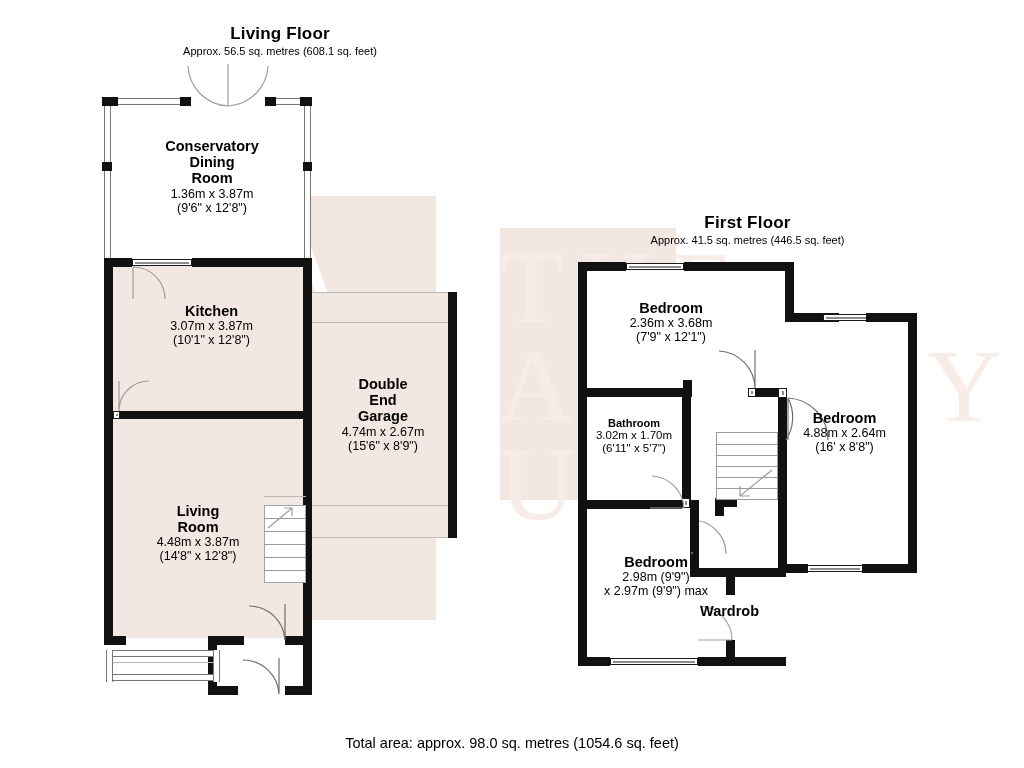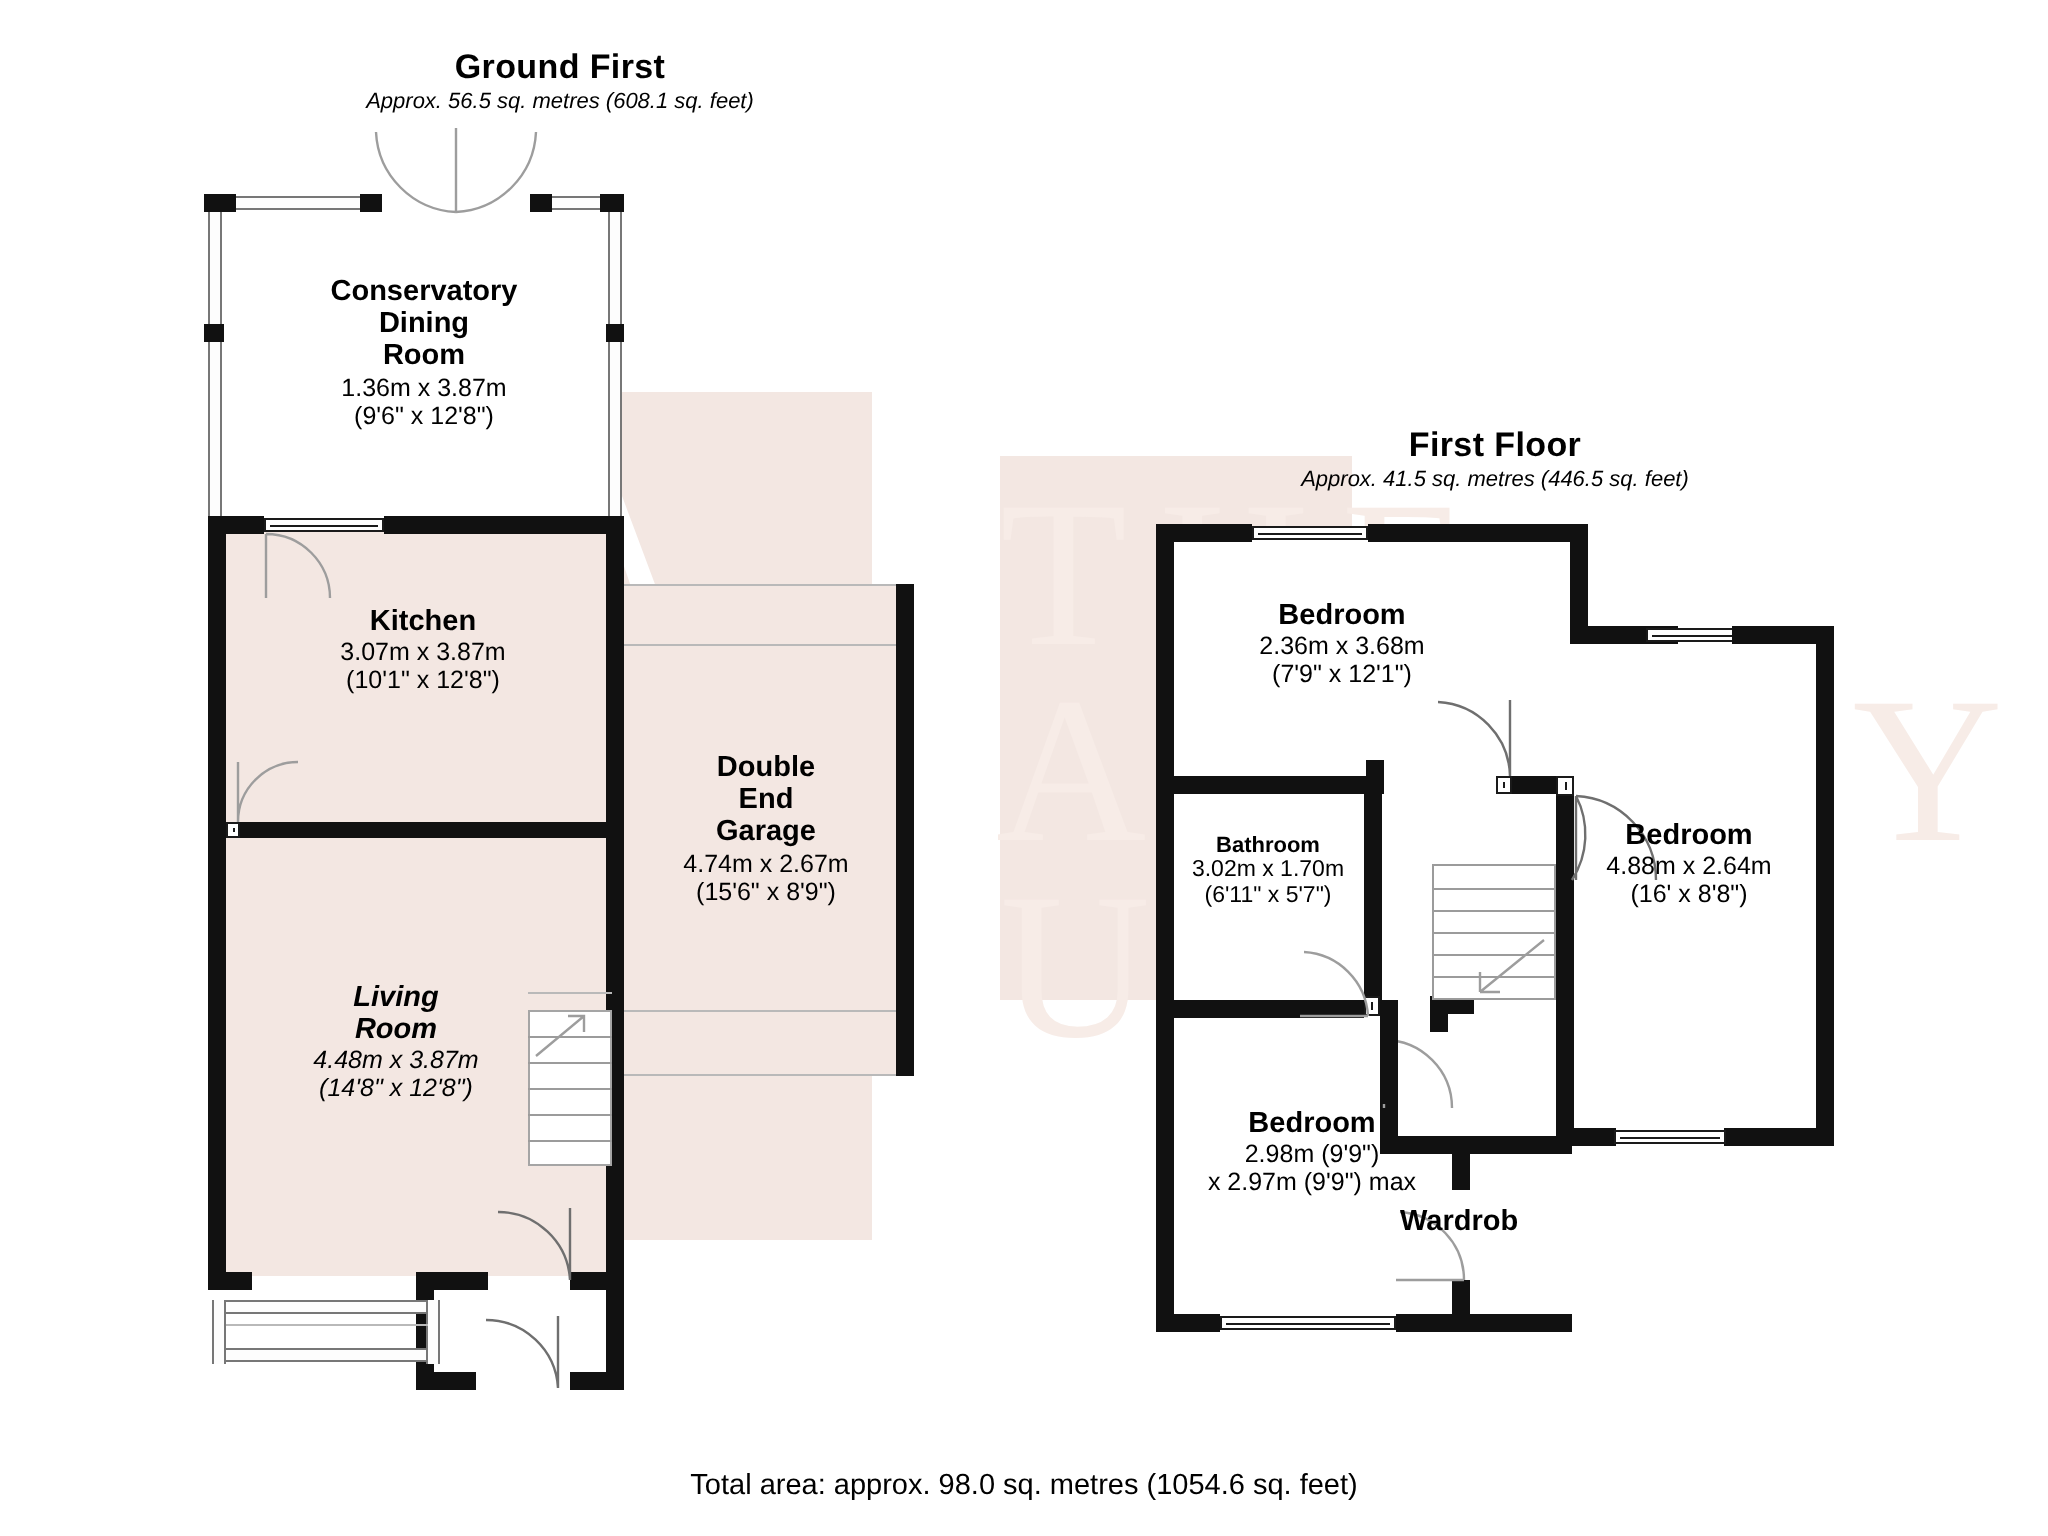--- a/index.html
+++ b/index.html
@@ -17,21 +17,21 @@
     color:#ffffff;font-weight:400;line-height:1;white-space:nowrap;
   }
   .wm-text.tint{color:#f7ece7;}
 
   
   .plan-title{
     position:absolute;text-align:center;font-weight:bold;
     font-size:17px;letter-spacing:.2px;
   }
   .plan-sub{
-    position:absolute;text-align:center;font-size:11px;font-style:italic;
+    position:absolute;text-align:center;font-size:11px;
   }
   .footer{
     position:absolute;text-align:center;font-size:14.5px;width:100%;
   }
 
   
   .room{position:absolute;text-align:center;white-space:nowrap;line-height:1.12;}
   .room .nm{font-weight:bold;font-size:14.5px;display:block;}
   .room .dm{font-size:12.5px;display:block;}
   .room.sm .nm{font-size:11px;}
@@ -78,21 +78,21 @@
     <div class="wm-band" style="left:148px;top:196px;width:288px;height:424px;"></div>
     <div class="wm-band" style="left:500px;top:228px;width:176px;height:272px;"></div>
     <div class="wm-text" style="left:150px;top:204px;font-size:118px;letter-spacing:6px;">T A</div>
     <div class="wm-text" style="left:152px;top:360px;font-size:96px;letter-spacing:4px;">A</div>
     <div class="wm-text" style="left:152px;top:462px;font-size:86px;letter-spacing:6px;">U K</div>
     <div class="wm-text tint" style="left:500px;top:236px;font-size:104px;letter-spacing:16px;">THE</div>
     <div class="wm-text tint" style="left:498px;top:334px;font-size:104px;letter-spacing:14px;">AGENCY</div>
     <div class="wm-text tint" style="left:500px;top:432px;font-size:104px;letter-spacing:16px;">UK</div>
   </div>
 
-  <div class="plan-title" style="left:150px;top:24px;width:260px;">Ground First</div>
+  <div class="plan-title" style="left:150px;top:24px;width:260px;">Living Floor</div>
   <div class="plan-sub" style="left:150px;top:45px;width:260px;">Approx. 56.5 sq. metres (608.1 sq. feet)</div>
 
   <div>
 
     <div class="fill" style="left:106px;top:104px;width:205px;height:160px;"></div>
     <div class="fillp" style="left:112px;top:264px;width:197px;height:152px;"></div>
     <div class="fillp" style="left:112px;top:416px;width:197px;height:222px;"></div>
     <div class="fillp" style="left:309px;top:292px;width:140px;height:246px;"></div>
     <div class="fill" style="left:214px;top:638px;width:92px;height:56px;"></div>
 
@@ -202,21 +202,21 @@
   </div>
 
   <div class="room" style="left:318px;top:376px;width:130px;">
     <span class="nm">Double</span>
     <span class="nm">End</span>
     <span class="nm">Garage</span>
     <span class="dm">4.74m x 2.67m</span>
     <span class="dm">(15'6" x 8'9")</span>
   </div>
 
-  <div class="room" style="left:128px;top:491px;width:140px;font-style:italic;">
+  <div class="room" style="left:128px;top:503px;width:140px;">
     <span class="nm">Living</span>
     <span class="nm">Room</span>
     <span class="dm">4.48m x 3.87m</span>
     <span class="dm">(14'8" x 12'8")</span>
   </div>
 
   <div class="plan-title" style="left:620px;top:213px;width:255px;">First Floor</div>
   <div class="plan-sub" style="left:620px;top:234px;width:255px;">Approx. 41.5 sq. metres (446.5 sq. feet)</div>
 
   <div>

